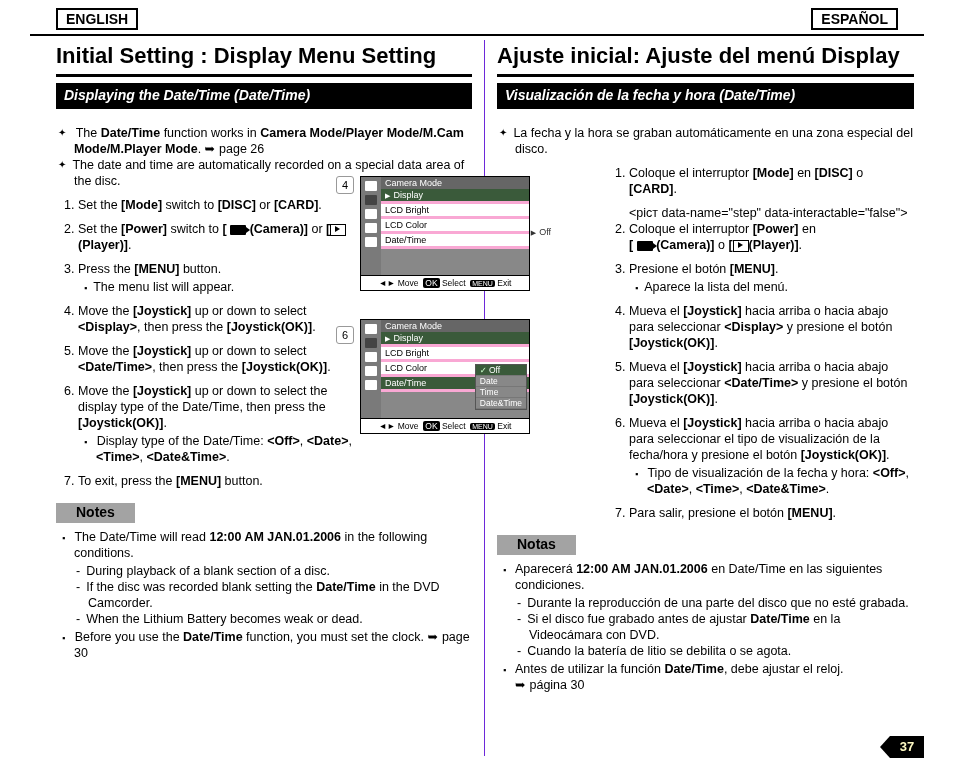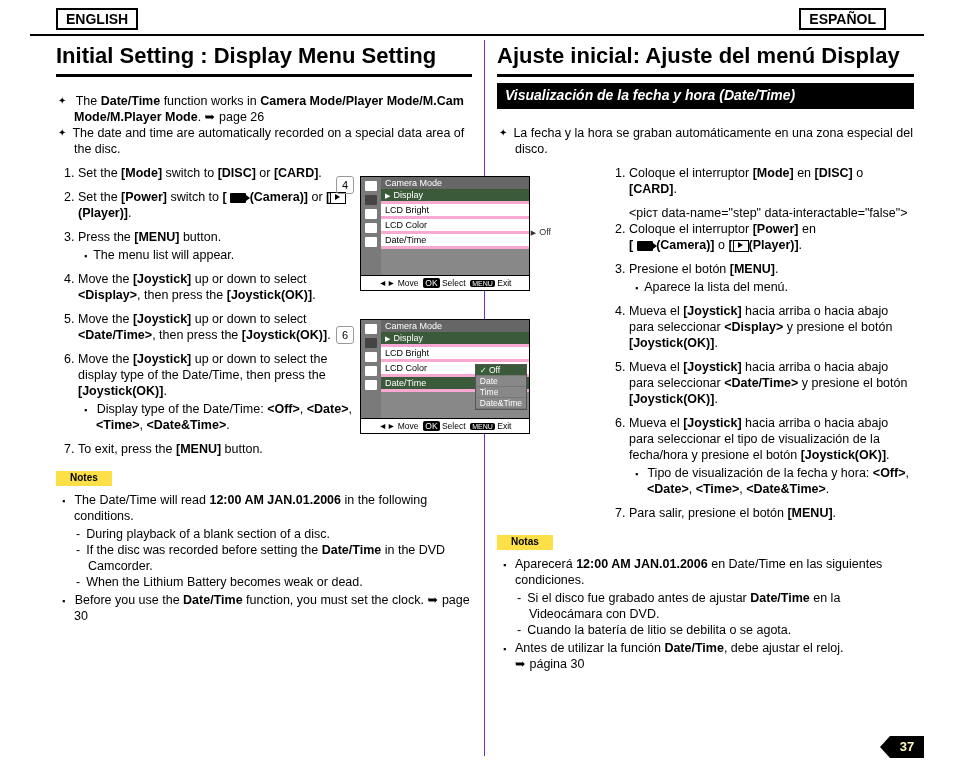--- a/index.html
+++ b/index.html
@@ -10,21 +10,21 @@
     font-family: Arial, Helvetica, sans-serif;
     color: #000;
   }
   .page {
     width: 954px;
     height: 766px;
     position: relative;
     box-sizing: border-box;
     padding: 12px 30px 0 30px;
   }
-  .lang-tabs { position: absolute; top: 8px; left: 56px; right: 68px; display:flex; justify-content:space-between; }
+  .lang-tabs { position: absolute; top: 8px; left: 56px; right: 56px; display:flex; justify-content:space-between; }
   .lang-tab {
     border: 2px solid #000;
     padding: 1px 8px;
     font-weight: bold;
     font-size: 14px;
     background: #fff;
   }
   .rule-top { position:absolute; top:34px; left:30px; right:30px; border-top:2px solid #000;}
   .columns {
     display: flex;
@@ -61,21 +61,21 @@
   .section-bar-wrap .section-bar{ border:none; margin:0; }
   ul.diamond { list-style: none; padding-left: 18px; margin: 16px 0 8px 0;}
   ul.diamond > li::before { content: "✦"; color:#000; margin-left:-16px; margin-right:6px; font-size:10px; position:relative; top:-1px;}
   ol.steps { list-style: decimal; padding-left: 22px; margin: 4px 0 6px 0;}
   ol.steps > li { margin-bottom: 8px; }
   ul.square { list-style: none; padding-left: 14px; margin:2px 0 2px 4px;}
   ul.square > li::before { content:"▪"; margin-left:-12px; margin-right:6px; font-size:9px;}
   .sub-dash { list-style:none; padding-left:14px; margin:2px 0;}
   .sub-dash > li::before { content:"-"; margin-left:-12px; margin-right:6px;}
   .notes-label {
-    background:#fde047; display:inline-block; padding:1px 14px; font-weight:bold; font-size:10px;
+    background:#a3a3a3; display:inline-block; padding:1px 20px; font-weight:bold; font-size:14px;
     margin: 6px 0 4px 0;
   }
   .arrow::before { content:"➥"; margin-right:4px;}
   .camera-glyph {
     display:inline-block; width:16px; height:10px; background:#000; position:relative; vertical-align:middle; border-radius:1px;
   }
   .camera-glyph::after{ content:""; position:absolute; right:-4px; top:2px; border-left:4px solid #000; border-top:3px solid transparent; border-bottom:3px solid transparent;}
   .play-glyph {
     display:inline-block; width:14px; height:10px; border:1.5px solid #000; vertical-align:middle; position:relative;
   }
@@ -133,20 +133,23 @@
   <div class="lang-tabs">
     <div class="lang-tab">ENGLISH</div>
     <div class="lang-tab">ESPAÑOL</div>
   </div>
   <div class="rule-top"></div>
 
   <div class="columns">
 
     <div class="col left">
       <h1 class="title">Initial Setting : Display Menu Setting</h1>
+      <div class="section-bar-wrap">
+        <div class="section-bar">Displaying the Date/Time (Date/Time)</div>
+      </div>
 
       <ul class="diamond">
         <li>
           <span>The </span><b>Date/Time</b><span> function works in </span><b>Camera Mode/Player Mode/M.Cam Mode/M.Player Mode</b><span>. </span><span class="arrow"></span><span>page 26</span>
         </li>
         <li>The date and time are automatically recorded on a special data area of the disc.</li>
       </ul>
 
       <ol class="steps" style="max-width:290px;">
         <li>
@@ -179,21 +182,21 @@
           <span>To exit, press the </span><b>[MENU]</b><span> button.</span>
         </li>
       </ol>
 
       <div class="notes-label">Notes</div>
       <ul class="square">
         <li>
           <span>The Date/Time will read </span><b>12:00 AM JAN.01.2006</b><span> in the following conditions.</span>
           <ul class="sub-dash">
             <li>During playback of a blank section of a disc.</li>
-            <li><span>If the disc was recorded before setting the </span><b>Date/Time</b><span> in the DVD Camcorder.</span></li>
+            <li><span>If the disc was recorded blank setting the </span><b>Date/Time</b><span> in the DVD Camcorder.</span></li>
             <li>When the Lithium Battery becomes weak or dead.</li>
           </ul>
         </li>
         <li>
           <span>Before you use the </span><b>Date/Time</b><span> function, you must set the clock. </span><span class="arrow"></span><span>page 30</span>
         </li>
       </ul>
     </div>
 
     <div class="col right">
@@ -237,20 +240,21 @@
         <li>
           <span>Para salir, presione el botón </span><b>[MENU]</b><span>.</span>
         </li>
       </ol>
 
       <div class="notes-label">Notas</div>
       <ul class="square">
         <li>
           <span>Aparecerá </span><b>12:00 AM JAN.01.2006</b><span> en Date/Time en las siguientes condiciones.</span>
           <ul class="sub-dash">
+            <li>Durante la reproducción de una parte del disco que no esté grabada.</li>
             <li><span>Si el disco fue grabado antes de ajustar </span><b>Date/Time</b><span> en la Videocámara con DVD.</span></li>
             <li>Cuando la batería de litio se debilita o se agota.</li>
           </ul>
         </li>
         <li>
           <span>Antes de utilizar la función </span><b>Date/Time</b><span>, debe ajustar el reloj. </span><br><span class="arrow"></span><span>página 30</span>
         </li>
       </ul>
     </div>
   </div>

